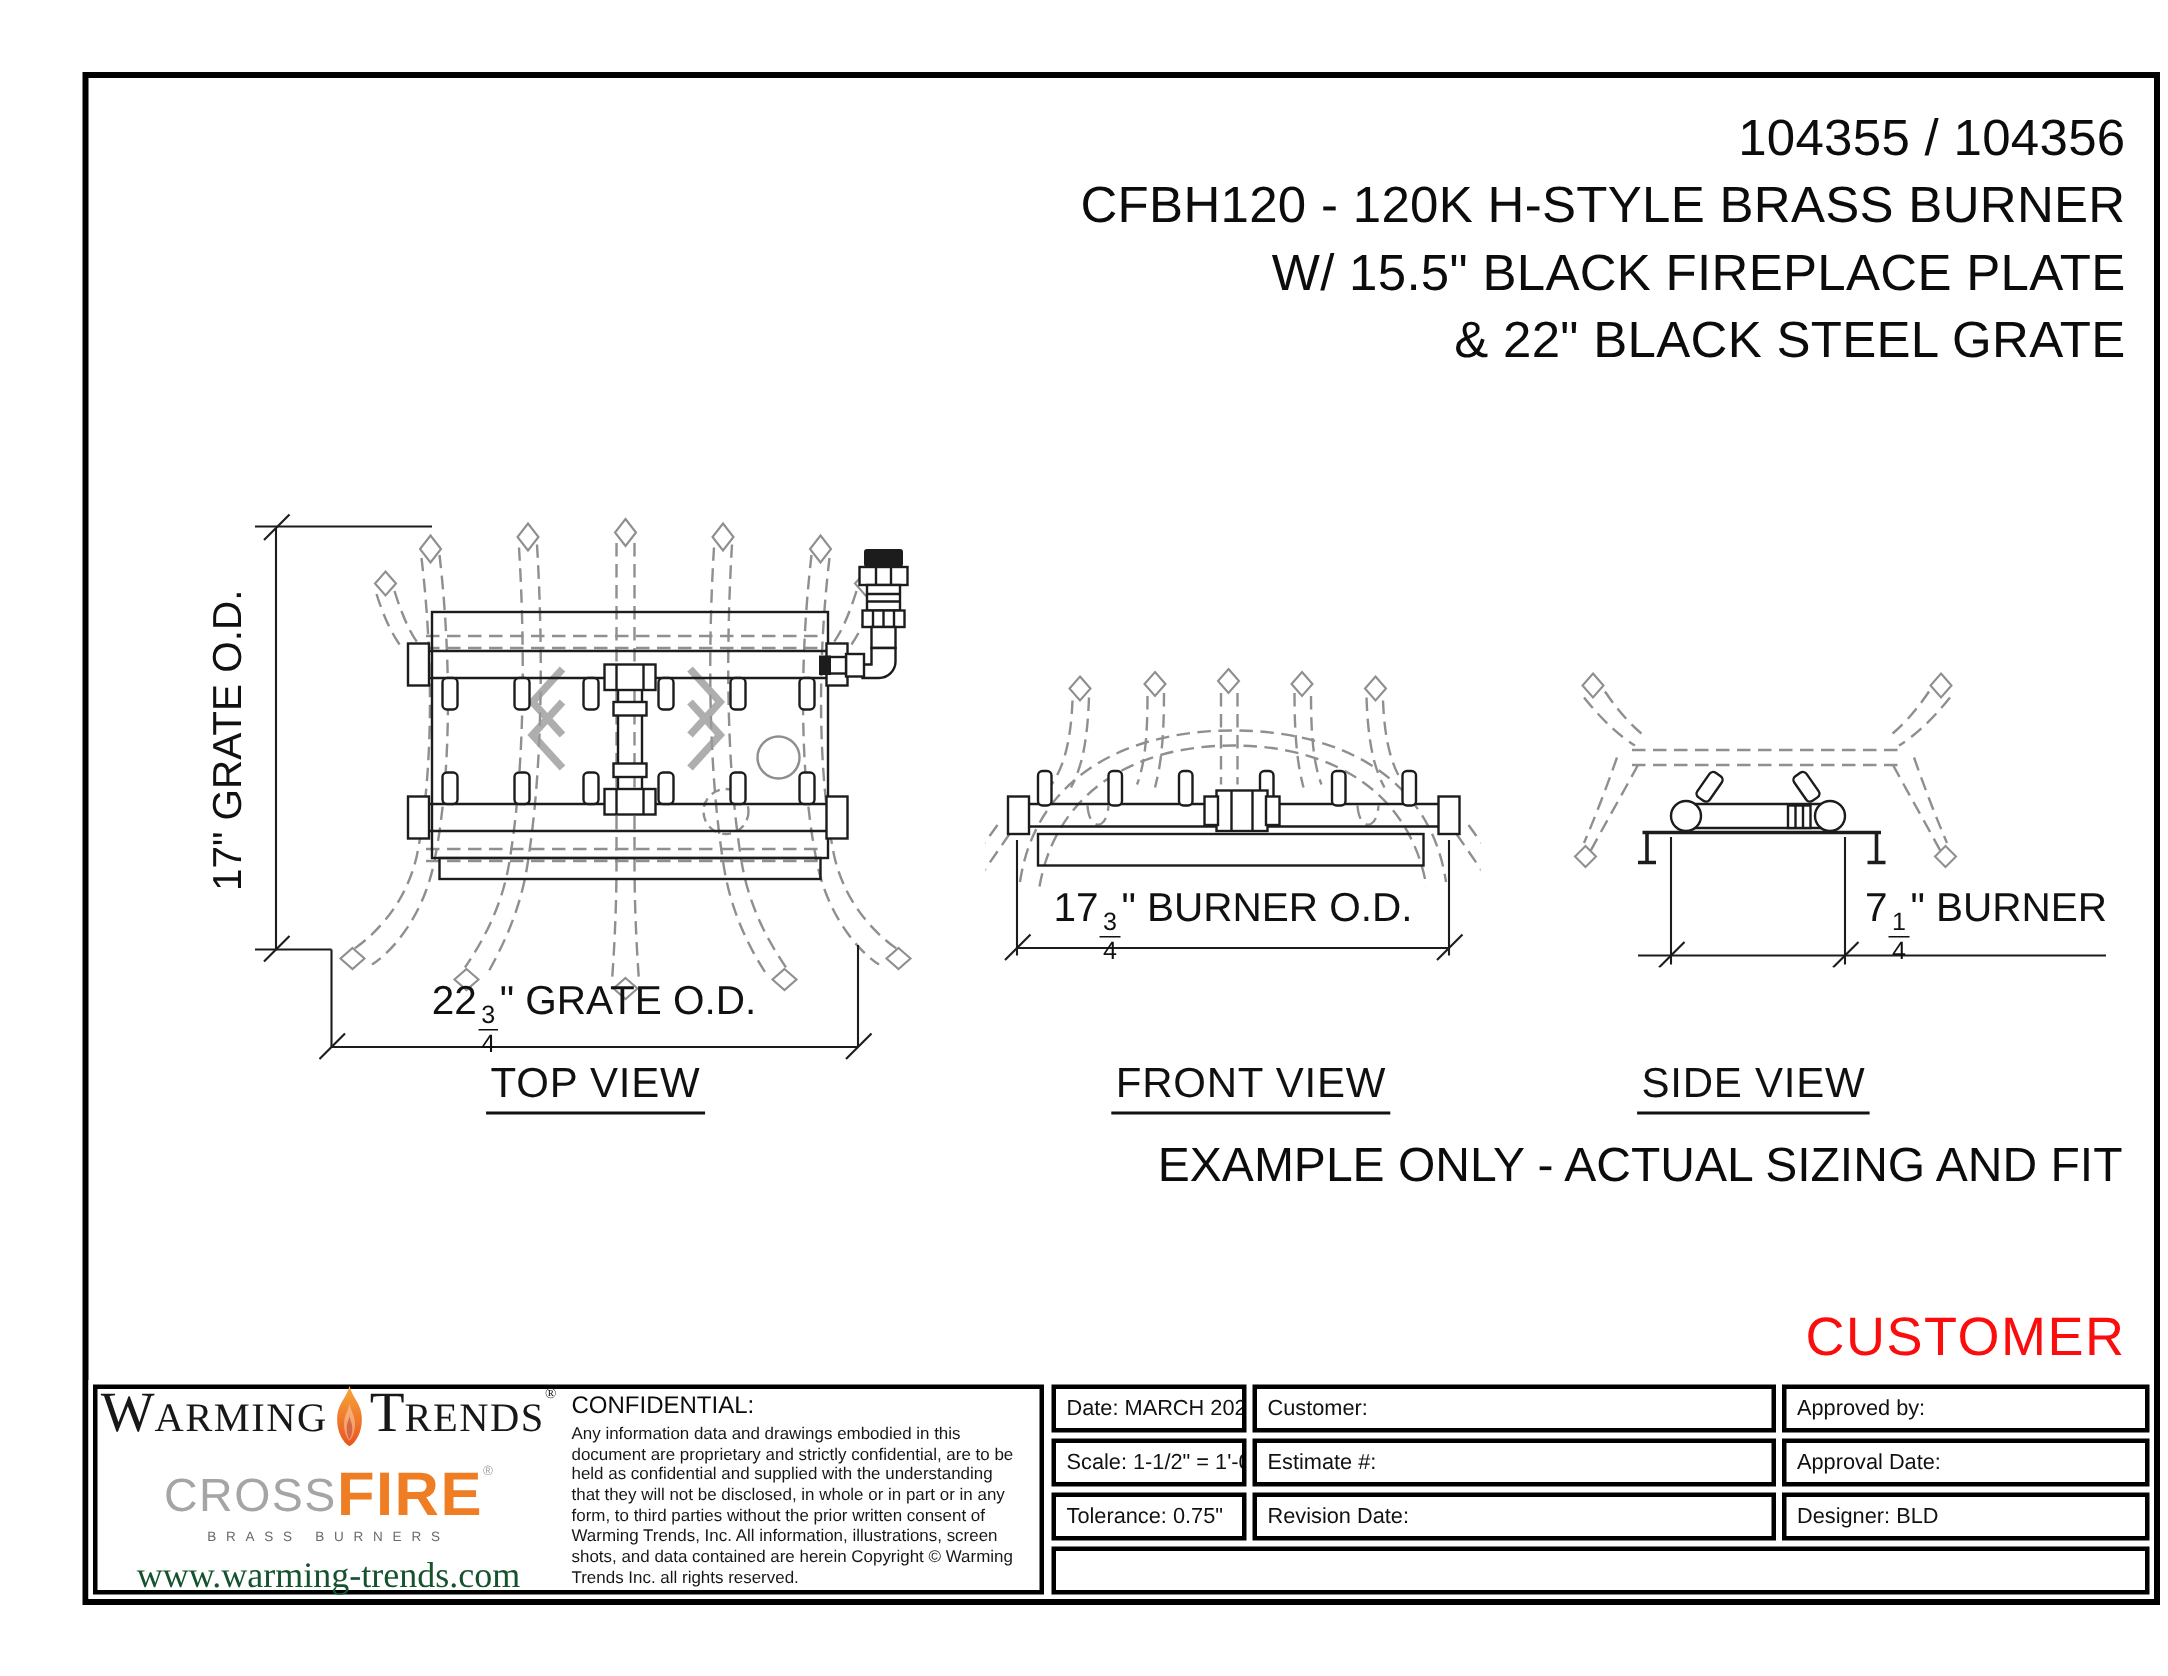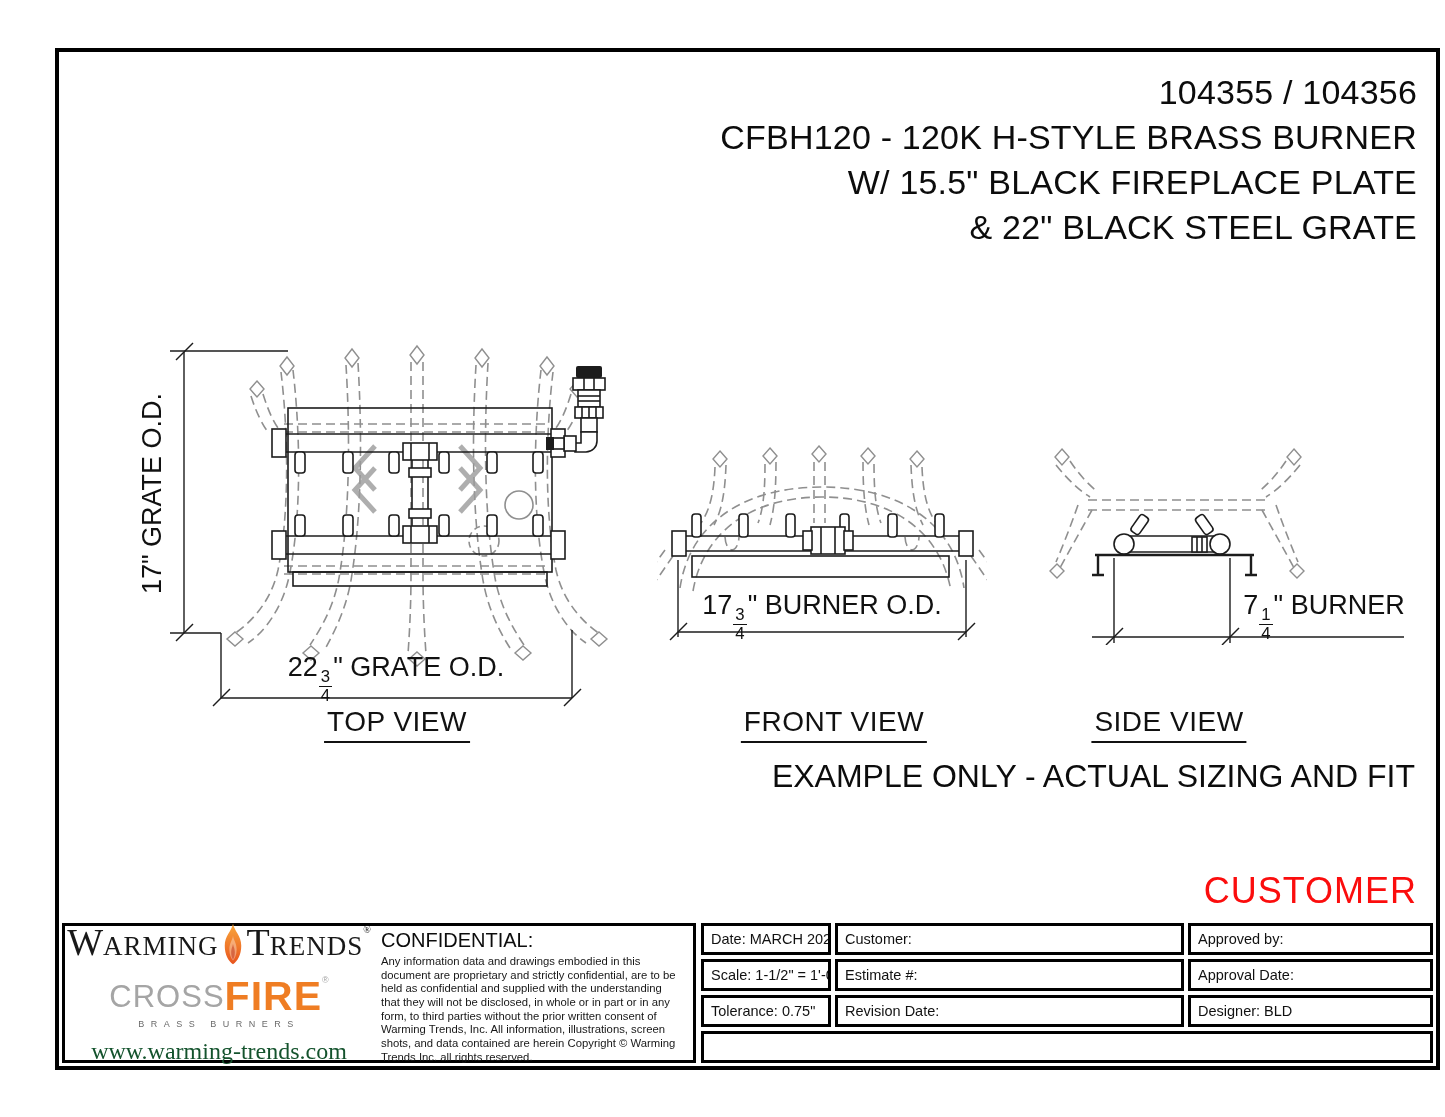--- a/index.html
+++ b/index.html
@@ -53,21 +53,21 @@
   .brand-rest{font-size:27px;letter-spacing:1px;}
   .brand-reg{font-size:10px;align-self:flex-start;margin-top:2px;}
   .gold-rule{width:292px;height:2px;background:var(--rule,#c89b52);margin-top:3px;}
   .crossfire-line{margin-top:8px;line-height:1;display:flex;align-items:center;}
   .cross{font-size:31px;color:var(--cross,#a5a5a5);letter-spacing:1px;}
   .fire{font-size:41px;color:var(--fire,#ef7d23);font-weight:bold;letter-spacing:1px;}
   .fire-reg{font-size:9px;color:#a5a5a5;align-self:flex-start;}
   .tagline{font-size:9px;letter-spacing:6.5px;color:#6a6a6a;margin-top:2px;}
   .website{font-family:"Liberation Serif",serif;font-size:24px;color:#14532d;margin-top:9px;}
   .conf-col{flex:1;padding:2px 10px 0 8px;}
-  .conf-heading{font-size:20px;margin:1px 0 3px;color:#0c0c0c;}
+  .conf-heading{font-size:16px;margin:1px 0 3px;color:#0c0c0c;}
   .conf-body{font-size:11.3px;line-height:1.21;color:#171717;}
 
   .info-table{flex:1;display:grid;grid-template-columns:130px 1fr 245px;
               grid-template-rows:1fr 1fr 1fr 1fr;gap:4px;}
   .cell{border:3.5px solid #000;box-sizing:border-box;display:flex;align-items:center;
         padding:0 7px;font-size:14.5px;background:#fff;white-space:nowrap;overflow:hidden;}
   .cell-span{grid-column:1/-1;}
 </style>
 </head>
 <body>

